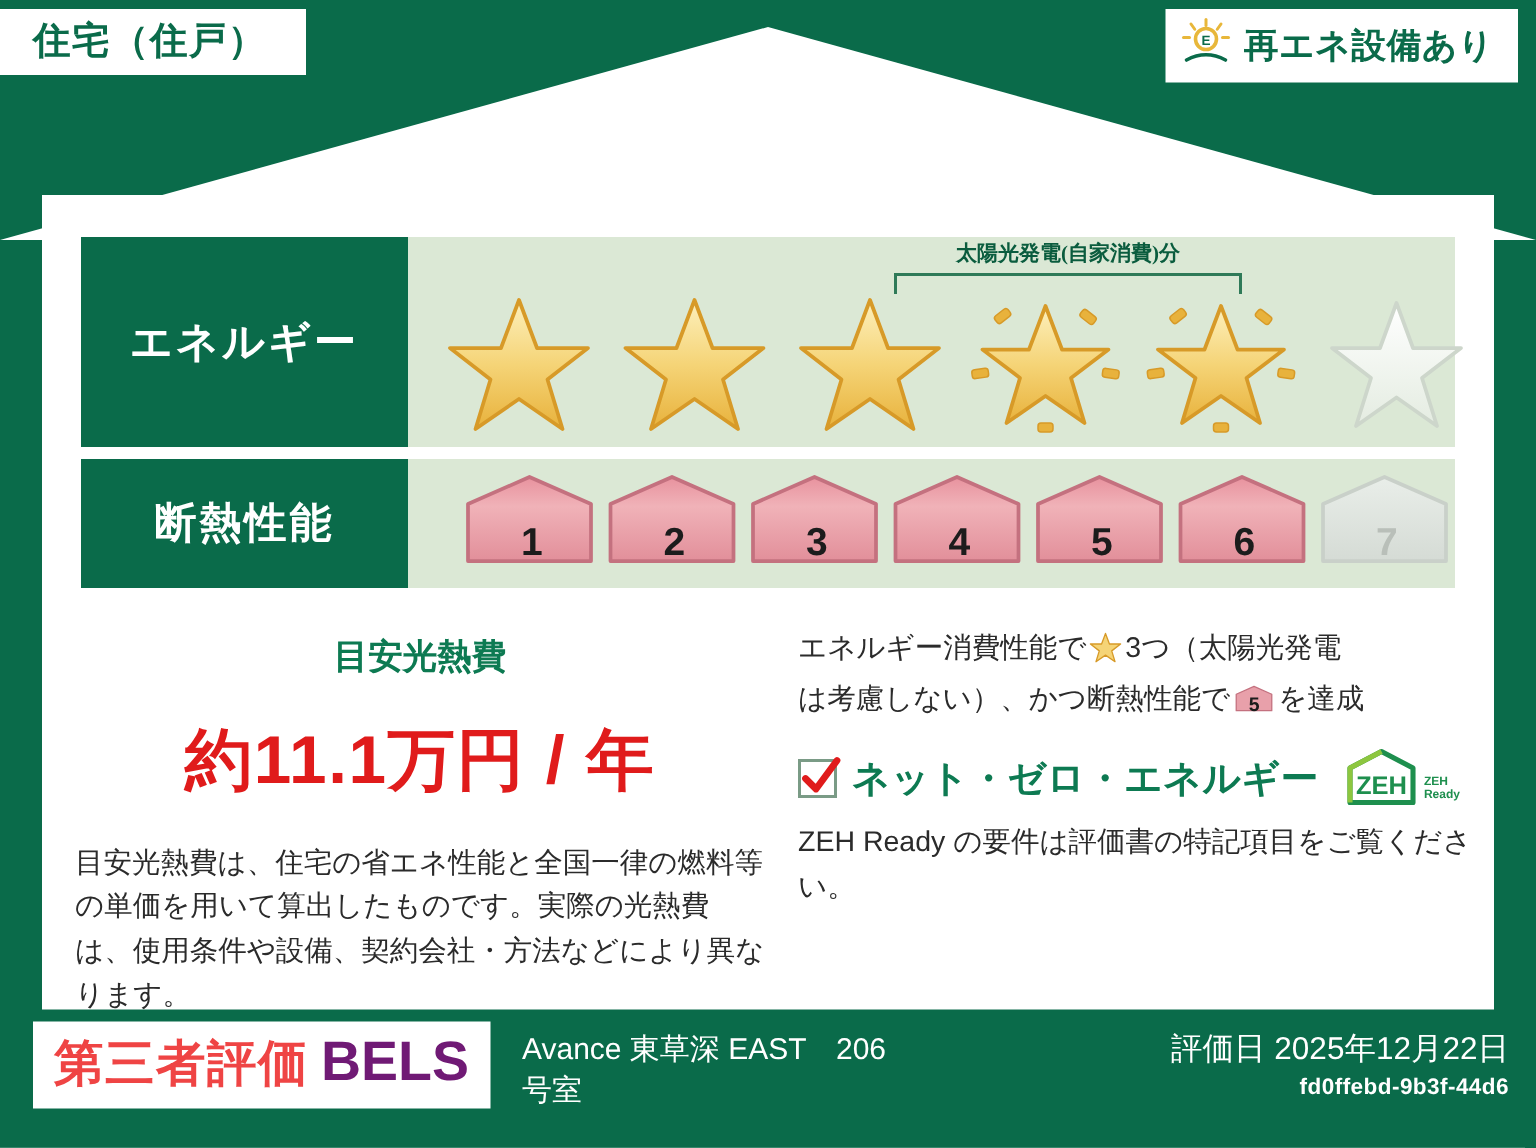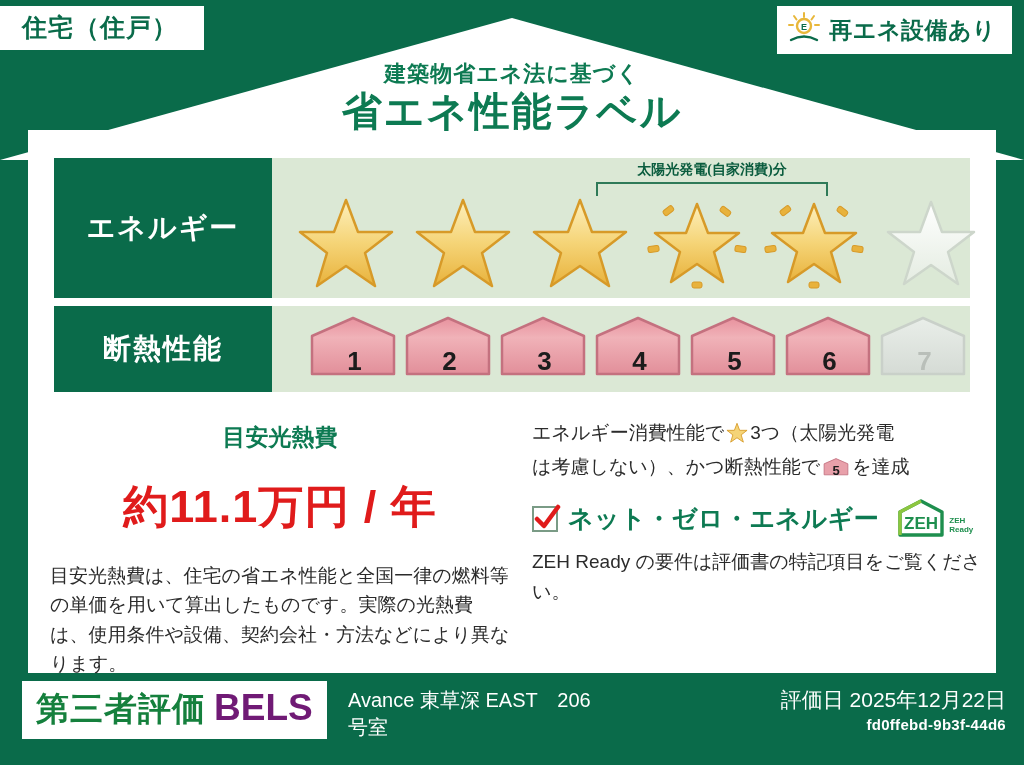--- a/index.html
+++ b/index.html
@@ -163,21 +163,21 @@
   
   .footer {
     position: absolute; left: 0; right: 0; bottom: 0; height: 92px;
     z-index: 5;
   }
   .bels-box {
     position: absolute; left: 22px; top: 8px;
     background: #fff; padding: 6px 14px 7px 14px;
     display: flex; align-items: baseline; gap: 8px;
   }
-  .bels-jp { color: #15803d; font-size: 33px; font-weight: bold; letter-spacing: 1px; }
+  .bels-jp { color: #ef4444; font-size: 33px; font-weight: bold; letter-spacing: 1px; }
   .bels-en { color: #701a75; font-size: 37px; font-weight: bold; letter-spacing: 0px; }
   .prop-name {
     position: absolute; left: 348px; top: 14px; width: 250px;
     color: #ffffff; font-size: 20px; line-height: 1.35;
   }
   .eval-wrap {
     position: absolute; right: 18px; top: 14px; text-align: right; color: #ffffff;
   }
   .eval-date { font-size: 21px; line-height: 1.2; }
   .eval-id { font-size: 15px; font-weight: bold; margin-top: 4px; letter-spacing: 0.3px; }
@@ -204,24 +204,20 @@
           <line x1="32" y1="13" x2="28" y2="13"></line>
         </g>
         <circle cx="17" cy="14" r="7" fill="none" stroke="#e8b73a" stroke-width="2.4"></circle>
         <text x="17" y="18" font-size="9" font-weight="bold" fill="#0a6b4a" text-anchor="middle" font-family="'Liberation Sans',sans-serif">E</text>
         <path d="M4 28 Q17 21 30 28" fill="none" stroke="#0a6b4a" stroke-width="2.4" stroke-linecap="round"></path>
       </svg>
     </span>
     <span class="rb-text">再エネ設備あり</span>
   </div>
 
-  <div class="title-wrap">
-    <div class="title-small">建築物省エネ法に基づく</div>
-    <div class="title-big">省エネ性能ラベル</div>
-  </div>
 
   <div class="card">
 
     <div class="rows">
 
       <div class="row">
         <div class="row-label">
           <span>エネルギー</span>
         </div>
         <div class="row-body">

